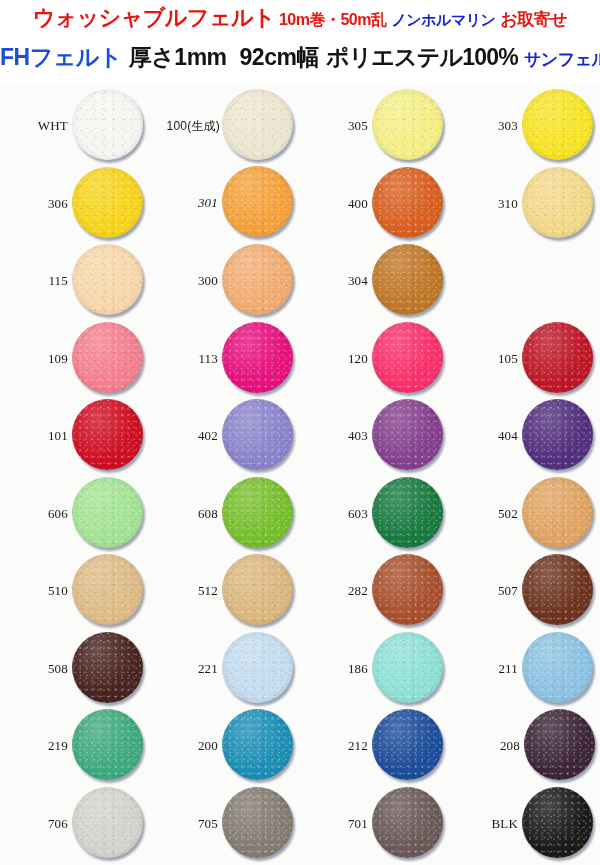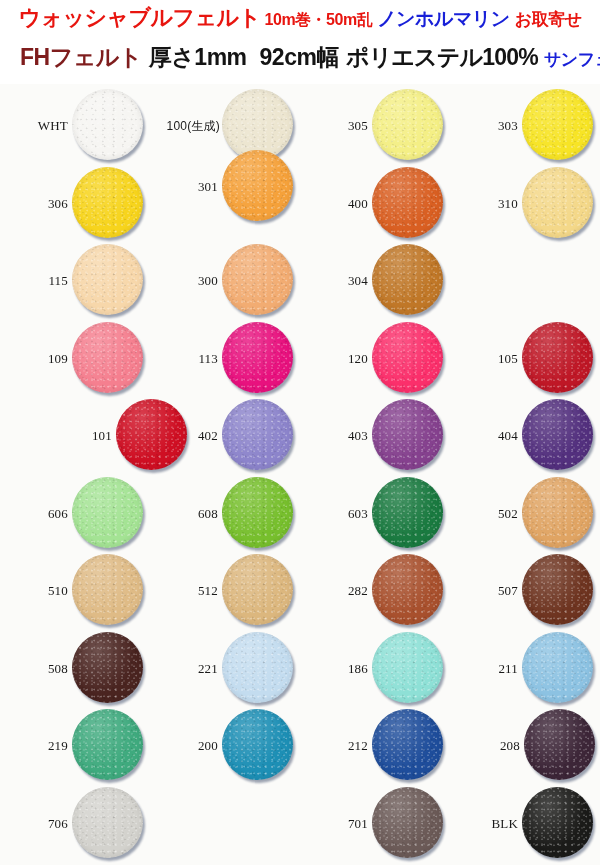--- a/index.html
+++ b/index.html
@@ -32,21 +32,21 @@
     white-space: nowrap;
     font-weight: 700;
   }
   .hline1 { top: 4px; font-size: 21px; line-height: 28px; }
   .hline2 { top: 42px; font-size: 23px; line-height: 30px; }
 
   .hseg { display: inline-block; vertical-align: baseline; }
 
   .hline1 .s1 { font-size: 22px; letter-spacing: -0.5px; }
   .hline1 .s2 { font-size: 16px; margin-left: 4px; letter-spacing: -0.5px; }
-  .hline1 .s3 { font-size: 19px; margin-left: 5px; letter-spacing: -0.5px; }
+  .hline1 .s3 { font-size: 15px; margin-left: 5px; letter-spacing: -0.5px; }
   .hline1 .s4 { font-size: 17px; margin-left: 5px; letter-spacing: -0.5px; }
 
   .hline2 .t1 { font-size: 23px; letter-spacing: -0.5px; }
   .hline2 .t2 { font-size: 23px; margin-left: 7px; letter-spacing: -0.5px; }
   .hline2 .t3 { font-size: 23px; margin-left: 13px; letter-spacing: -0.5px; }
   .hline2 .t4 { font-size: 23px; margin-left: 7px; letter-spacing: -0.8px; }
   .hline2 .t5 { font-size: 17px; margin-left: 6px; letter-spacing: -0.5px; }
 
   
   .grid {
@@ -137,21 +137,21 @@
     pointer-events: none;
   }
 </style>
 </head>
 <body>
 
 <div id="page">
 
   <div class="header">
     <div class="hline hline1"><span class="hseg s1" style="color: rgb(232, 21, 15);">ウォッシャブルフェルト</span><span class="hseg s2" style="color: rgb(232, 21, 15);">10m巻・50m乱</span><span class="hseg s3" style="color: rgb(24, 32, 216);">ノンホルマリン</span><span class="hseg s4" style="color: rgb(232, 21, 15);">お取寄せ</span></div>
-    <div class="hline hline2"><span class="hseg t1" style="color: #7f1d1d; padding-left: 20px;">FHフェルト</span><span class="hseg t2" style="color: rgb(20, 20, 20);">厚さ1mm</span><span class="hseg t3" style="color: rgb(20, 20, 20);">92cm幅</span><span class="hseg t4" style="color: rgb(20, 20, 20);">ポリエステル100%</span><span class="hseg t5" style="color: rgb(24, 32, 216);">サンフェルト</span></div>
+    <div class="hline hline2"><span class="hseg t1" style="color: #1d4ed8;">FHフェルト</span><span class="hseg t2" style="color: rgb(20, 20, 20);">厚さ1mm</span><span class="hseg t3" style="color: rgb(20, 20, 20);">92cm幅</span><span class="hseg t4" style="color: rgb(20, 20, 20);">ポリエステル100%</span><span class="hseg t5" style="color: rgb(24, 32, 216);">サンフェルト</span></div>
   </div>
 
   <div class="grid">
       <div class="cell" style="left: 0px; top: 4px;">
         <div class="label">WHT</div>
         <div class="disc-wrap">
           <div class="disc-shadow"></div>
           <div class="disc" title="WHT" style="background: rgb(246, 245, 242);"></div>
         </div>
       </div>
@@ -176,21 +176,21 @@
           <div class="disc" title="303" style="background: rgb(247, 228, 37);"></div>
         </div>
       </div>
       <div class="cell" style="left: 0px; top: 81.5px;">
         <div class="label">306</div>
         <div class="disc-wrap">
           <div class="disc-shadow"></div>
           <div class="disc" title="306" style="background: rgb(247, 212, 28);"></div>
         </div>
       </div>
-      <div class="cell" style="left: 150px; top: 65px;">
+      <div class="cell" style="left: 150px; top: 81px; font-style: italic;">
         <div class="label">301</div>
         <div class="disc-wrap">
           <div class="disc-shadow"></div>
           <div class="disc" title="301" style="background: rgb(245, 161, 58);"></div>
         </div>
       </div>
       <div class="cell" style="left: 300px; top: 81.5px;">
         <div class="label">400</div>
         <div class="disc-wrap">
           <div class="disc-shadow"></div>
@@ -246,21 +246,21 @@
           <div class="disc" title="120" style="background: rgb(251, 47, 107);"></div>
         </div>
       </div>
       <div class="cell" style="left: 450px; top: 236.5px;">
         <div class="label">105</div>
         <div class="disc-wrap">
           <div class="disc-shadow"></div>
           <div class="disc" title="105" style="background: rgb(191, 23, 38);"></div>
         </div>
       </div>
-      <div class="cell" style="left: 0px; top: 314px; margin-left: 44px;">
+      <div class="cell" style="left: 0px; top: 314px;">
         <div class="label">101</div>
         <div class="disc-wrap">
           <div class="disc-shadow"></div>
           <div class="disc" title="101" style="background: rgb(207, 15, 35);"></div>
         </div>
       </div>
       <div class="cell" style="left: 150px; top: 314px;">
         <div class="label">402</div>
         <div class="disc-wrap">
           <div class="disc-shadow"></div>
@@ -393,20 +393,27 @@
           <div class="disc" title="208" style="background: rgb(61, 38, 56);"></div>
         </div>
       </div>
       <div class="cell" style="left: 0px; top: 701.5px;">
         <div class="label">706</div>
         <div class="disc-wrap">
           <div class="disc-shadow"></div>
           <div class="disc" title="706" style="background: rgb(211, 210, 205);"></div>
         </div>
       </div>
+      <div class="cell" style="left: 150px; top: 701.5px;">
+        <div class="label">705</div>
+        <div class="disc-wrap">
+          <div class="disc-shadow"></div>
+          <div class="disc" title="705" style="background: rgb(133, 124, 114);"></div>
+        </div>
+      </div>
       <div class="cell" style="left: 300px; top: 701.5px;">
         <div class="label">701</div>
         <div class="disc-wrap">
           <div class="disc-shadow"></div>
           <div class="disc" title="701" style="background: rgb(107, 90, 87);"></div>
         </div>
       </div>
       <div class="cell" style="left: 450px; top: 701.5px;">
         <div class="label">BLK</div>
         <div class="disc-wrap">

